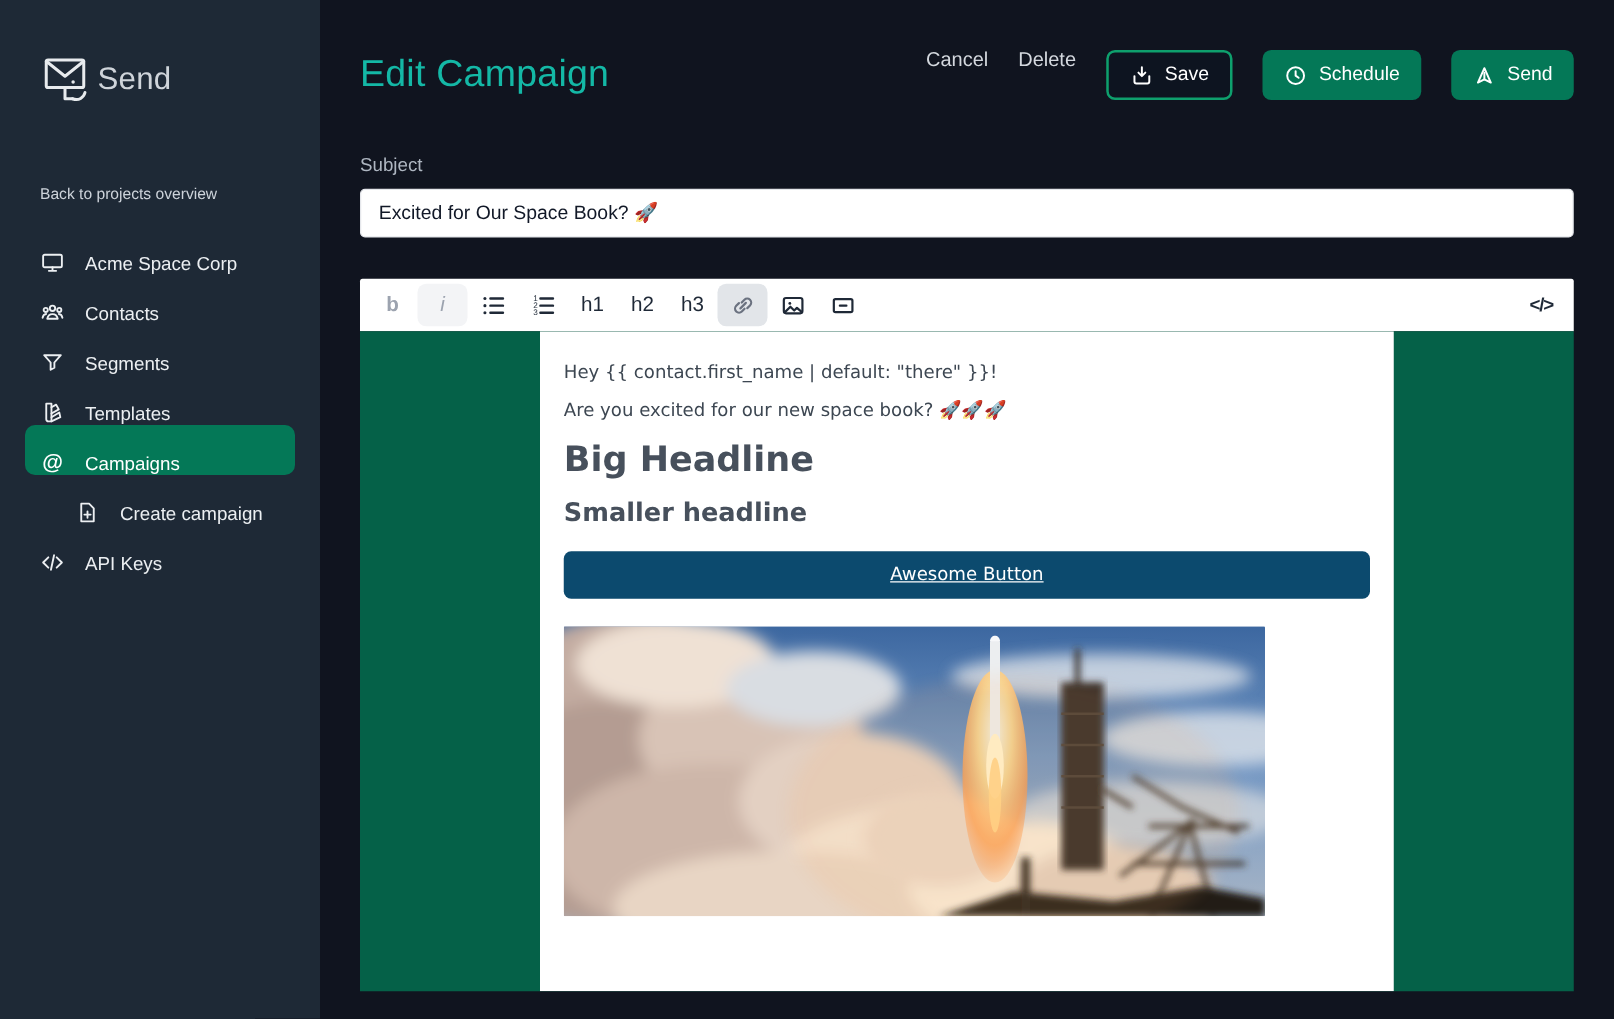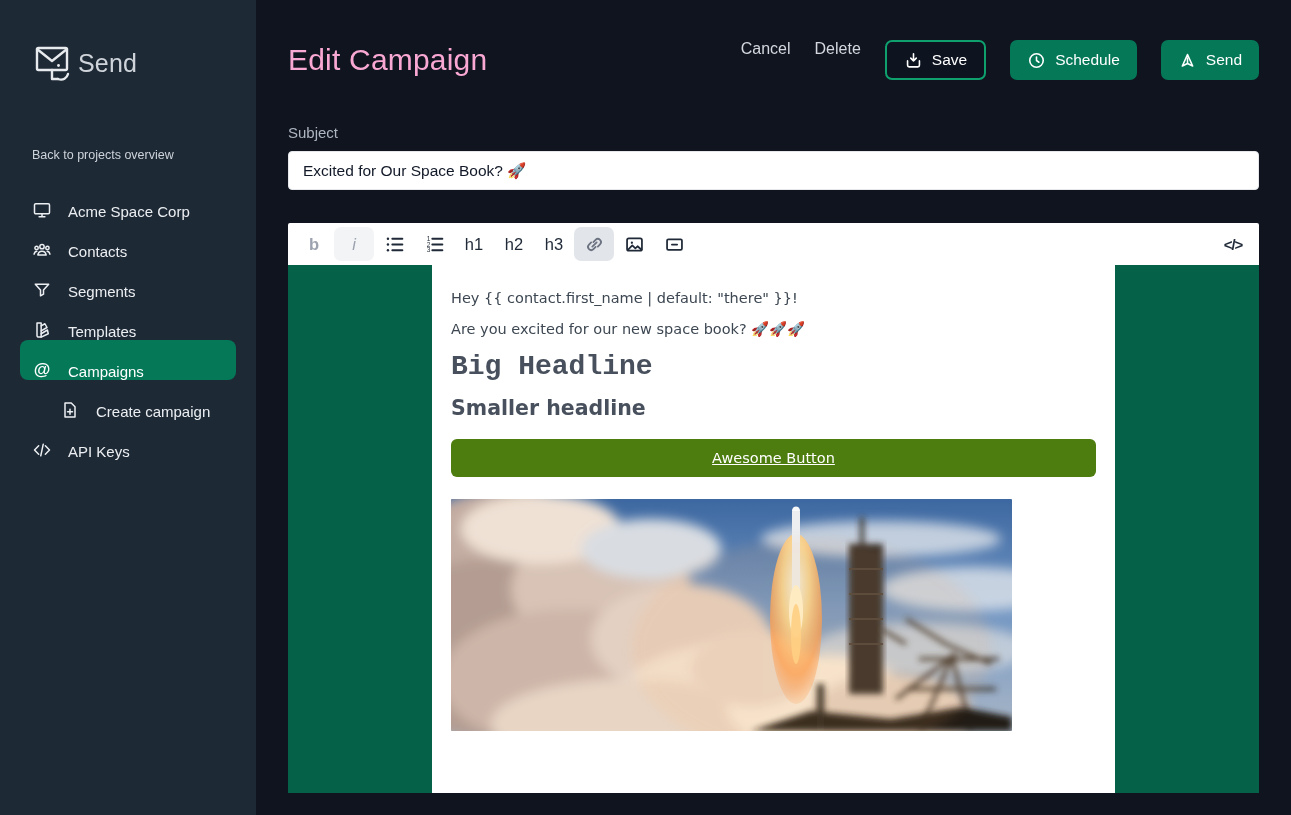--- a/index.html
+++ b/index.html
@@ -20,21 +20,21 @@
   .nav-item svg { width:20px; height:20px; flex-shrink:0; }
   .nav-item .at-glyph { width:20px; font-size:17px; font-weight:600; text-align:center; }
   .nav-item.active { background:#047857; color:#ffffff; }
   .nav-item.indent { padding-left:40px; }
   .sidebar-spacer { flex:1; }
   .sidebar-footer { display:flex; flex-direction:column; }
 
   
   .main { flex:1; padding:0 32px; display:flex; flex-direction:column; }
   .header-row { margin-top:40px; display:flex; align-items:center; }
-  .page-title { font-size:30px; font-weight:500; color:#f9a8d4; letter-spacing:.2px; }
+  .page-title { font-size:30px; font-weight:500; color:#14b8a6; letter-spacing:.2px; }
   .header-actions { margin-left:auto; display:flex; align-items:flex-start; gap:24px; }
   .text-action { font-size:16px; color:#d4d8de; cursor:pointer; }
   .btn { display:flex; align-items:center; gap:9px; height:40px; padding:0 17px;
          border-radius:7px; font-size:15.5px; color:#ffffff; cursor:pointer; border:none; }
   .btn svg { width:19px; height:19px; }
   .btn-outline { background:#0d1420; border:2px solid #0ea06d; }
   .btn-solid { background:#047857; }
 
   
   .subject-label { margin-top:44px; font-size:15px; color:#aeb6c1; }
@@ -54,24 +54,24 @@
   .tb-bold { font-weight:700; }
   .tb-italic { font-style:italic; }
   .tb-right { margin-left:auto; }
   .tb-code { font-weight:600; font-size:15px; letter-spacing:-1px; }
 
   
   .editor { height:528px; background:#056148; display:flex; justify-content:center; overflow:hidden; }
   .email-body { width:683px; background:#ffffff; padding:24px 19px 0; overflow:hidden;
                 font-family:"DejaVu Sans", sans-serif; color:#3d4752; }
   .email-body p { font-size:14.5px; line-height:1.25; margin-bottom:13px; }
-  .email-h1 { font-size:28px; font-weight:700; color:#47505c; margin:10px 0 14px;font-family:Liberation Mono, monospace; }
+  .email-h1 { font-size:28px; font-weight:700; color:#47505c; margin:10px 0 14px; }
   .email-h2 { font-size:20.5px; font-weight:700; color:#47505c; margin:0 0 19px; }
   .email-h3 { font-size:16.5px; font-weight:700; color:#47505c; margin:0 0 24px; }
-  .email-btn { width:100%; height:38px; background:#4d7c0f; border-radius:6px; border:none;
+  .email-btn { width:100%; height:38px; background:#0c4a6e; border-radius:6px; border:none;
                display:flex; align-items:center; justify-content:center; cursor:pointer; }
   .email-btn span { color:#ffffff; font-size:14.5px; text-decoration:underline;
                     font-family:"DejaVu Sans", sans-serif; }
   .email-image { margin-top:22px; width:561px; height:232px; border-radius:1px; overflow:hidden; }
   .email-image svg { display:block; }
 </style>
 </head>
 <body>
 
 <div class="app">

